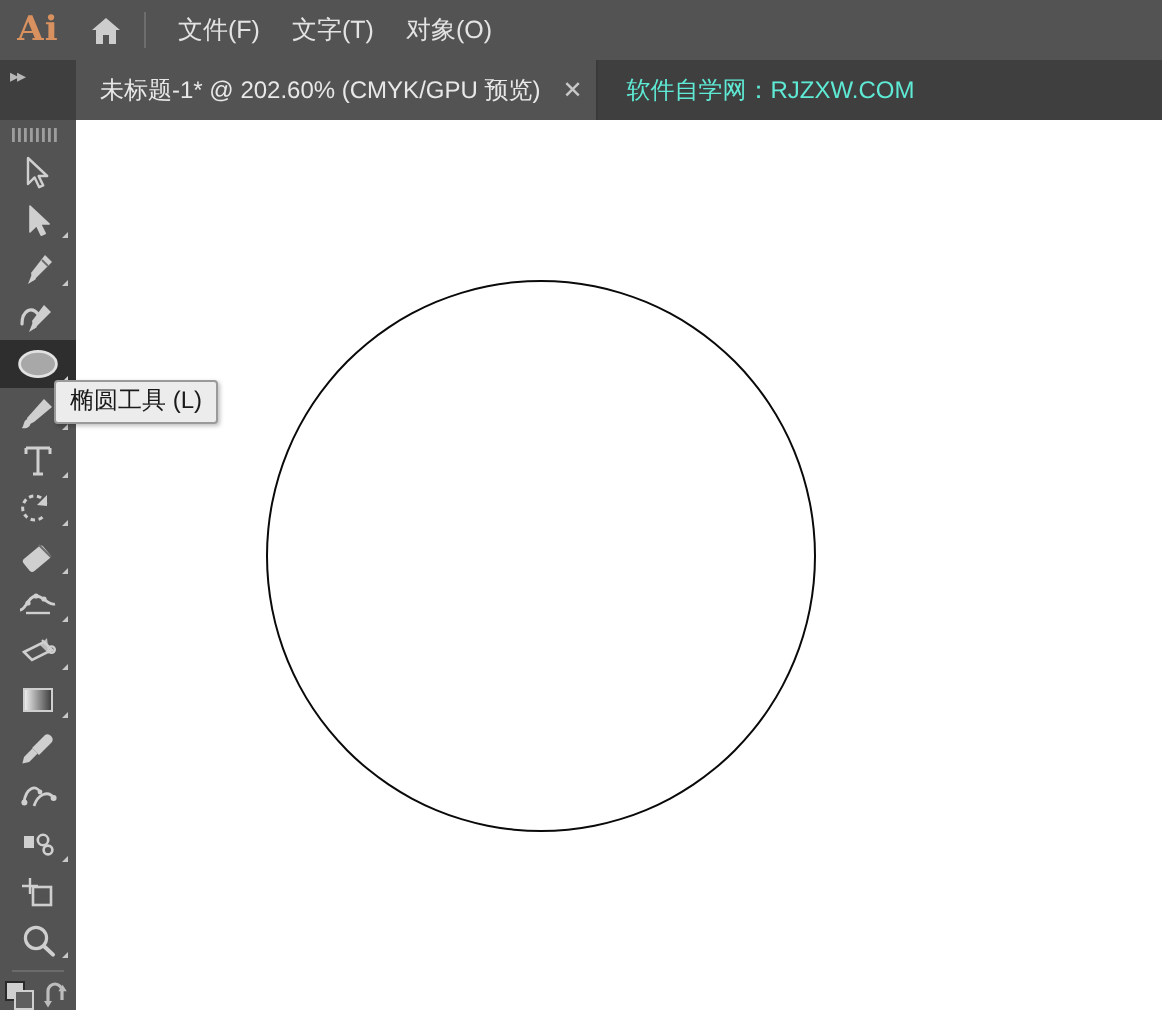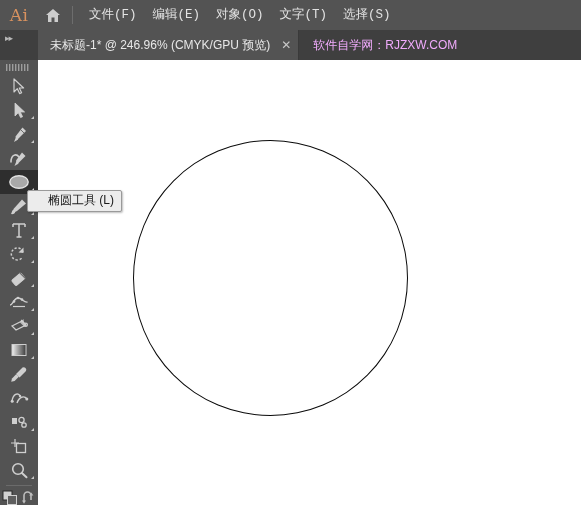--- a/index.html
+++ b/index.html
@@ -24,38 +24,37 @@
     position: absolute; left: 0; top: 0;
     width: 581px; height: 30px;
     background: #535353;
     display: flex; align-items: center;
   }
   .ai-logo {
     width: 38px; height: 30px;
     display: flex; align-items: center; justify-content: center;
     color: #d9925f;
     font-size: 17px;
-    font-weight: normal;
+    font-weight: bold;
     letter-spacing: 0.5px;
     font-family: "DejaVu Serif", serif;
     text-align: center;
   }
   .home-btn {
     width: 30px; height: 30px;
     display: flex; align-items: center; justify-content: center;
   }
   .menu-sep {
     width: 1px; height: 18px;
     background: #6d6d6d;
     margin: 0 8px 0 4px;
   }
   .menu-items {
     display: flex; align-items: flex-end;
     height: 30px;
-    font-family: Liberation Mono, monospace;
   }
   .menu-item {
     color: #e3e3e3;
     font-size: 12.5px;
     padding: 0 8px;
     height: 30px;
     line-height: 30px;
     white-space: nowrap;
     cursor: default;
   }
@@ -97,21 +96,21 @@
     color: #c9c9c9;
     font-size: 12px;
     margin-left: 10px;
     width: 12px; height: 12px;
     display: flex; align-items: center; justify-content: center;
     cursor: default;
   }
   .watermark {
     display: flex; align-items: center;
     padding-left: 14px;
-    color: #f0abfc;
+    color: #5eead4;
     font-size: 12px;
     white-space: nowrap;
   }
 
   
   .toolbar {
     position: absolute; left: 0; top: 60px;
     width: 38px; height: 445px;
     background: #535353;
     box-sizing: border-box;
@@ -173,21 +172,21 @@
     background: transparent;
   }
 
   
   .tooltip {
     position: absolute;
     left: 27px; top: 190px;
     background: #ececec;
     border: 1px solid #9a9a9a;
     border-radius: 2px;
-    padding: 2px 7px 3px 20px;
+    padding: 2px 7px 3px 7px;
     font-size: 12px;
     color: #1a1a1a;
     white-space: nowrap;
     box-shadow: 1px 1px 2px rgba(0,0,0,0.25);
     z-index: 50;
     line-height: 15px;
   }
 </style>
 </head>
 <body>
@@ -197,33 +196,31 @@
   <div class="menubar">
     <div class="ai-logo">Ai</div>
     <div class="home-btn">
       <svg width="16" height="15" viewBox="0 0 16 15">
         <path d="M8 1 L15 7 L13 7 L13 14 L9.5 14 L9.5 9.5 L6.5 9.5 L6.5 14 L3 14 L3 7 L1 7 Z" fill="#cdcdcd"></path>
       </svg>
     </div>
     <div class="menu-sep"></div>
     <div class="menu-items">
       <div class="menu-item">文件(F)</div>
-      <div class="menu-item">编辑(E)</div>
+      <div class="menu-item">文字(T)</div>
       <div class="menu-item">对象(O)</div>
-      <div class="menu-item">文字(T)</div>
-      <div class="menu-item">选择(S)</div>
     </div>
   </div>
 
   <div class="tabbar">
     <div class="panel-toggle">
       <span class="chev-right">▸▸</span>
     </div>
     <div class="tab-active">
-      <span class="tab-title">未标题-1* @ 246.96% (CMYK/GPU 预览)</span>
+      <span class="tab-title">未标题-1* @ 202.60% (CMYK/GPU 预览)</span>
       <span class="tab-close">✕</span>
     </div>
     <div class="watermark">软件自学网：RJZXW.COM</div>
   </div>
 
   <div class="toolbar">
 
     <div class="tb-grip">
       <svg width="26" height="7" viewBox="0 0 26 7">
         <g fill="#9d9d9d">

